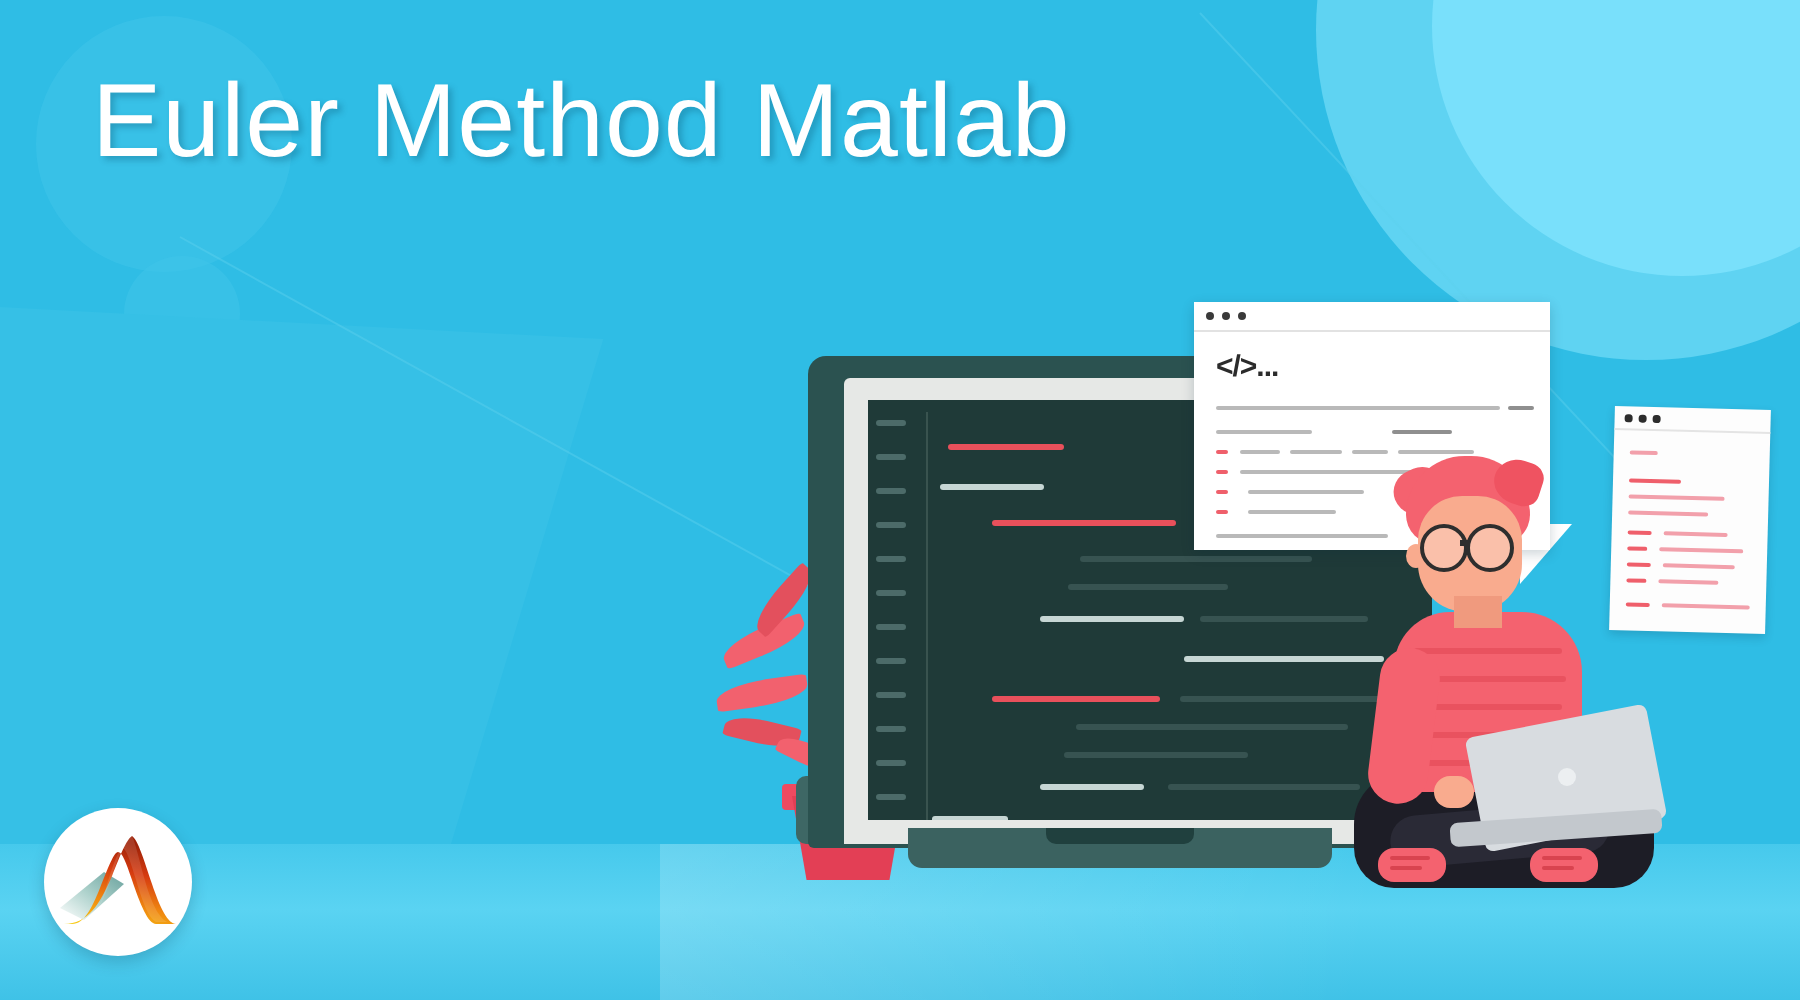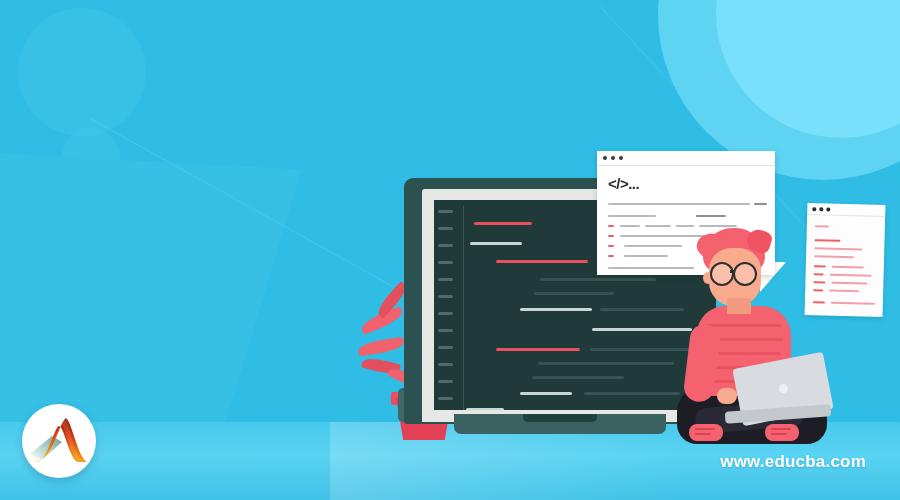--- a/index.html
+++ b/index.html
@@ -223,20 +223,21 @@
 <div class="stage">
 
   <div class="bg-circle bg-c1"></div>
   <div class="bg-circle bg-c2"></div>
   <div class="bg-glow bg-g1"></div>
   <div class="bg-glow bg-g2"></div>
   <div class="bg-diag"></div>
   <div class="bg-line bg-l1"></div>
   <div class="bg-line bg-l2"></div>
 
+  <div class="title">Euler Method Matlab</div>
 
   <div class="floor">
     <div class="floor-sheen"></div>
   </div>
 
   <div class="plant">
     <div class="stem" style="left:60px;top:20px;width:2px;height:100px;"></div>
     <div class="stem" style="left:44px;top:36px;width:2px;height:58px;transform:rotate(26deg);"></div>
     <div class="stem" style="left:72px;top:30px;width:2px;height:62px;transform:rotate(-20deg);"></div>
     <div class="leaf" style="left:2px;top:28px;width:44px;height:13px;transform:rotate(-22deg);"></div>
@@ -393,15 +394,14 @@
         </linearGradient>
       </defs>
       <g>
         <path d="M8 50 L30 32 L40 38 L20 56 Z" fill="url(#gcool)" opacity="0.95"></path>
         <path d="M10 58 C22 58 28 48 34 34 C38 24 41 16 44 14 C47 16 50 26 54 38 C58 50 62 58 66 58 L56 58 C52 58 48 48 44 36 C41 27 39 22 37 22 C35 22 32 30 28 40 C24 50 20 58 14 58 Z" fill="url(#gwarm)"></path>
         <path d="M20 57 C26 54 30 46 34 34 C37 25 40 17 44 14 C46 18 48 28 51 38 C54 48 58 56 62 57 L56 57 C52 55 49 46 46 36 C43 26 41 20 39 20 C37 21 34 30 31 40 C28 49 25 55 22 57 Z" fill="#ffffff" opacity="0.12"></path>
       </g>
     </svg>
   </div>
 
-  <div class="watermark">www.educba.com</div>
 
 </div>
 
 </body></html>

